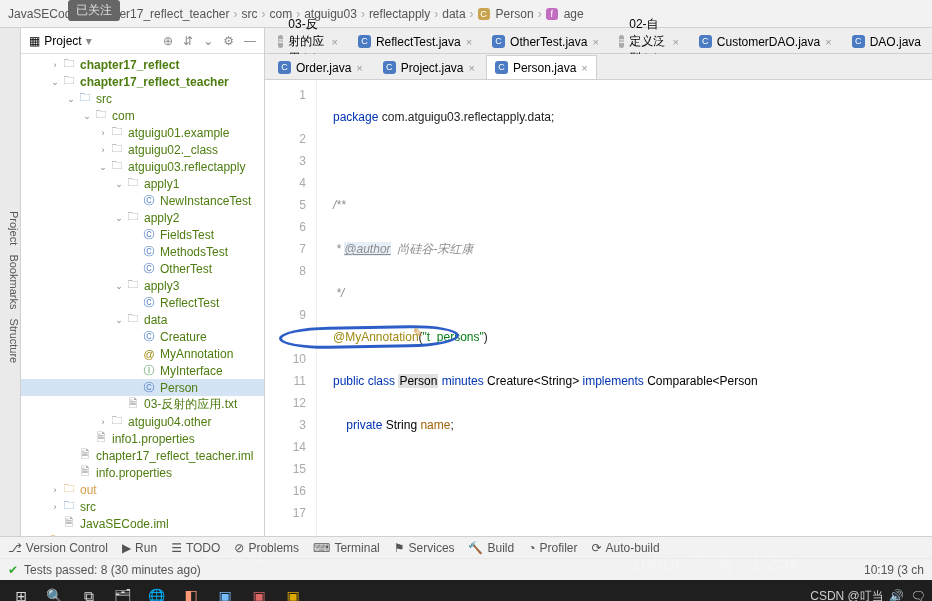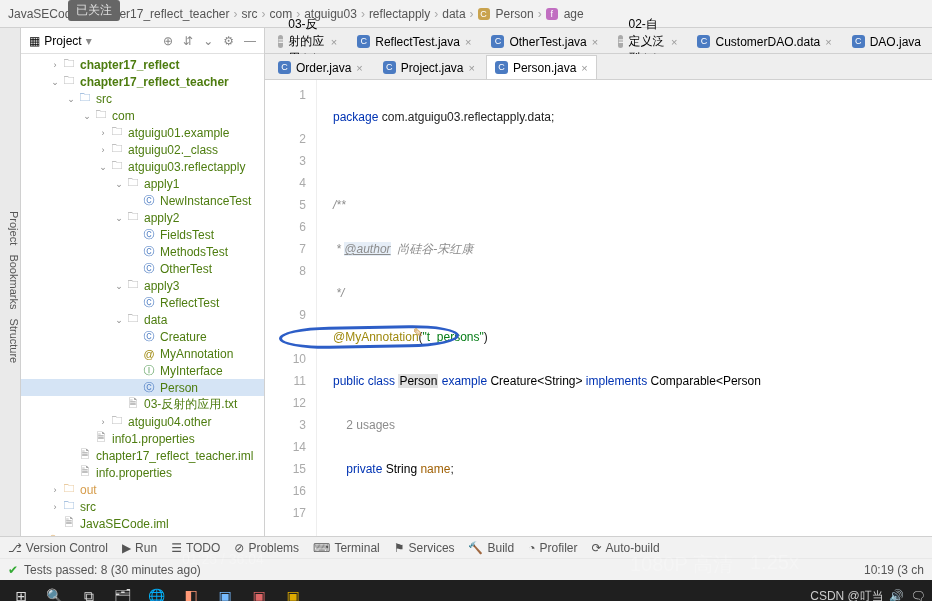--- a/index.html
+++ b/index.html
@@ -270,21 +270,21 @@
           <span>OtherTest.java</span>
           <span class="close">×</span>
         </div>
       <div class="tab">
           <span class="ticon txt">≡</span>
           <span>02-自定义泛型.txt</span>
           <span class="close">×</span>
         </div>
       <div class="tab">
           <span class="ticon java">C</span>
-          <span>CustomerDAO.data</span>
+          <span>CustomerDAO.java</span>
           <span class="close">×</span>
         </div>
       <div class="tab">
           <span class="ticon java">C</span>
           <span>DAO.java</span>
         </div>
     </div>
     <div class="tab-row">
       <div class="tab">
           <span class="ticon java">C</span>
@@ -326,22 +326,21 @@
           <div>17</div>
         <div></div>
       </div>
       <div class="code">
 <div class="line"><span class="kw">package</span><span> com.atguigu03.reflectapply.data;</span></div>
 <div class="line"></div>
 <div class="line cmt">/**</div>
 <div class="line"><span class="cmt"> * </span><span class="tag">@author</span><span class="cmt">  尚硅谷-宋红康</span></div>
 <div class="line cmt"> */</div>
 <div class="line"><span class="ann">@MyAnnotation</span><span>(</span><span class="str">"t_persons"</span><span>)</span></div>
-<div class="line"><span class="kw">public </span><span class="kw">class </span><span class="hl-class type">Person</span><span class="kw"> example </span><span class="type">Creature&lt;String&gt;</span><span class="kw"> implements </span><span class="type">Comparable&lt;Person</span></div>
-<div class="line">    <span class="usage">2 usages</span></div>
+<div class="line"><span class="kw">public </span><span class="kw">class </span><span class="hl-class type">Person</span><span class="kw"> minutes </span><span class="type">Creature&lt;String&gt;</span><span class="kw"> implements </span><span class="type">Comparable&lt;Person</span></div>
 <div class="line">    <span class="kw">private </span><span class="type">String </span><span class="field">name</span><span>;</span></div>
 
 
 
 
 
 
 
 
 

